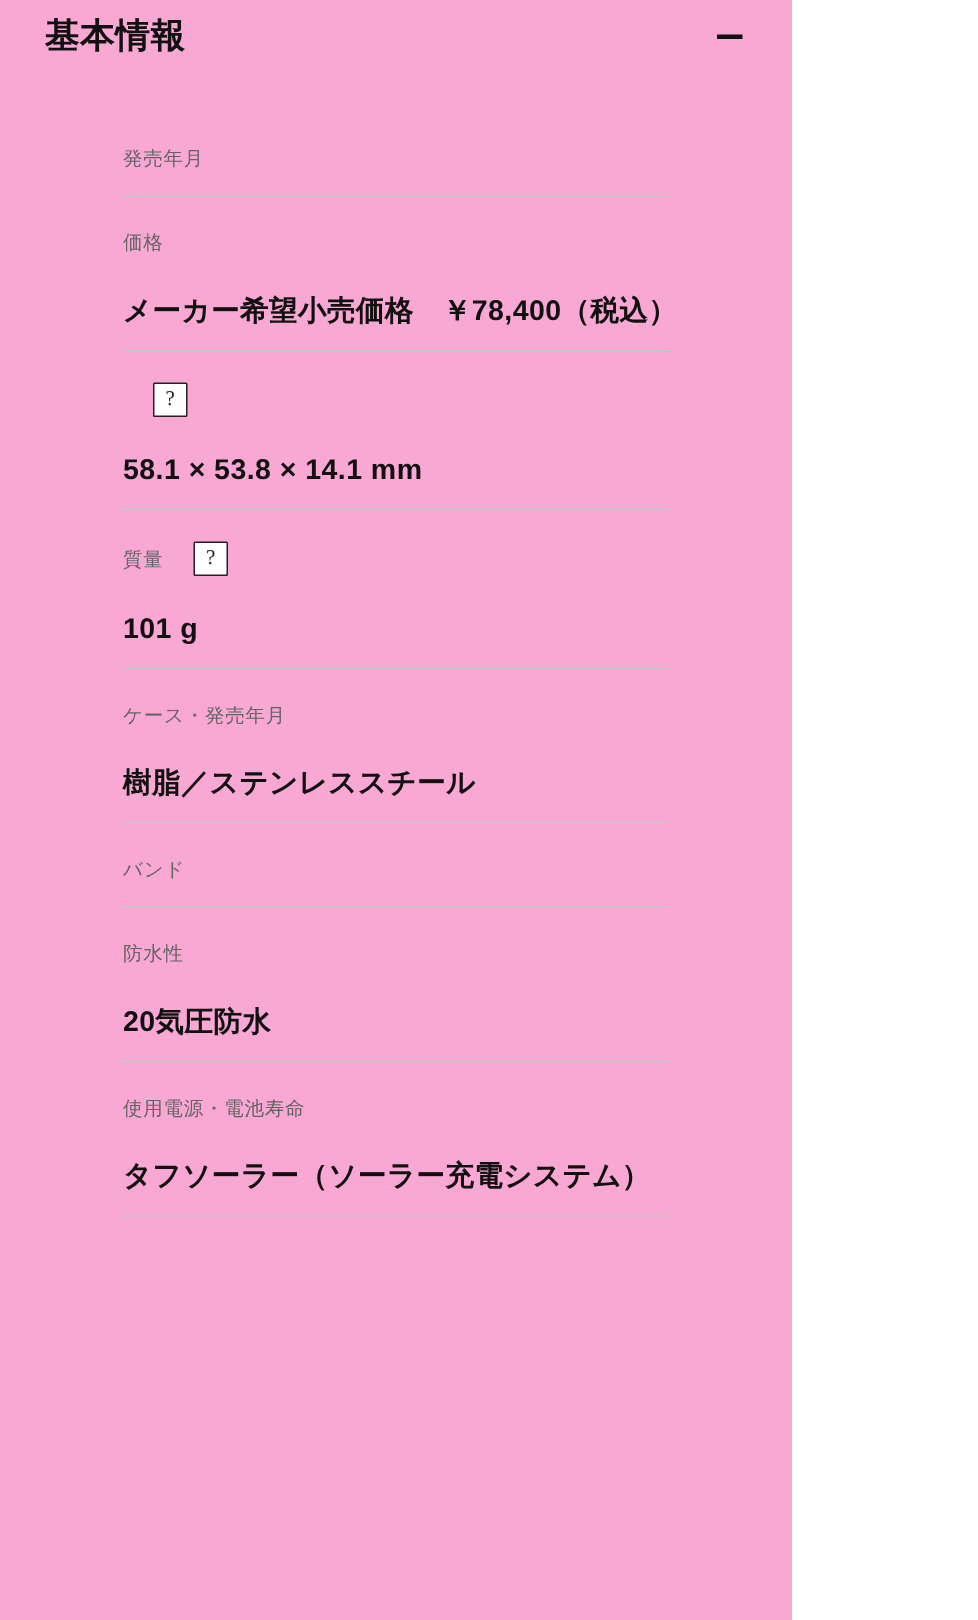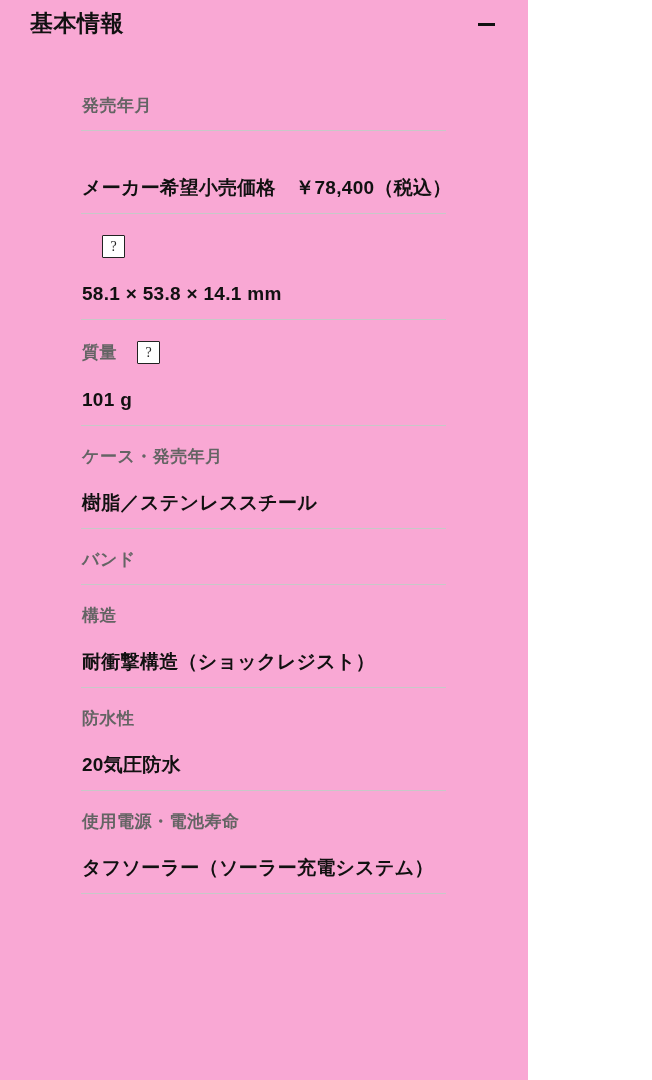--- a/index.html
+++ b/index.html
@@ -54,23 +54,23 @@
   }
   .spec-row {
     padding: 21px 0 14px 1px;
     border-bottom: 1px solid #c8c8c8;
   }
   .spec-label-line {
     display: flex;
     align-items: center;
   }
   .spec-label {
-    font-size: 17px;
+    font-size: 13px;
     line-height: 20px;
-    font-weight: 700;
+    font-weight: 400;
     color: #646464;
     letter-spacing: 0.5px;
   }
   .help-btn {
     margin-left: 20px;
     width: 23px;
     height: 23px;
     box-sizing: border-box;
     background: #ffffff;
     border: 1.5px solid #222222;
@@ -110,20 +110,24 @@
 
   <div class="spec-list">
     <div class="spec-row">
       <div class="spec-label-line">
         <span class="spec-label">発売年月</span>
 
       </div>
     </div>
 
     <div class="spec-row">
+      <div class="spec-label-line">
+        <span class="spec-label">価格</span>
+
+      </div>
       <div class="spec-value">メーカー希望小売価格　￥78,400（税込）</div>
     </div>
 
     <div class="spec-row">
       <div class="spec-label-line">
         <button class="help-btn">?</button>
       </div>
       <div class="spec-value">58.1 × 53.8 × 14.1 mm</div>
     </div>
 
@@ -143,27 +147,20 @@
       <div class="spec-value">樹脂／ステンレススチール</div>
     </div>
 
     <div class="spec-row">
       <div class="spec-label-line">
         <span class="spec-label">バンド</span>
 
       </div>
     </div>
 
-    <div class="spec-row">
-      <div class="spec-label-line">
-        <span class="spec-label">構造</span>
-
-      </div>
-      <div class="spec-value">耐衝撃構造（ショックレジスト）</div>
-    </div>
 
     <div class="spec-row">
       <div class="spec-label-line">
         <span class="spec-label">防水性</span>
 
       </div>
       <div class="spec-value">20気圧防水</div>
     </div>
 
 

